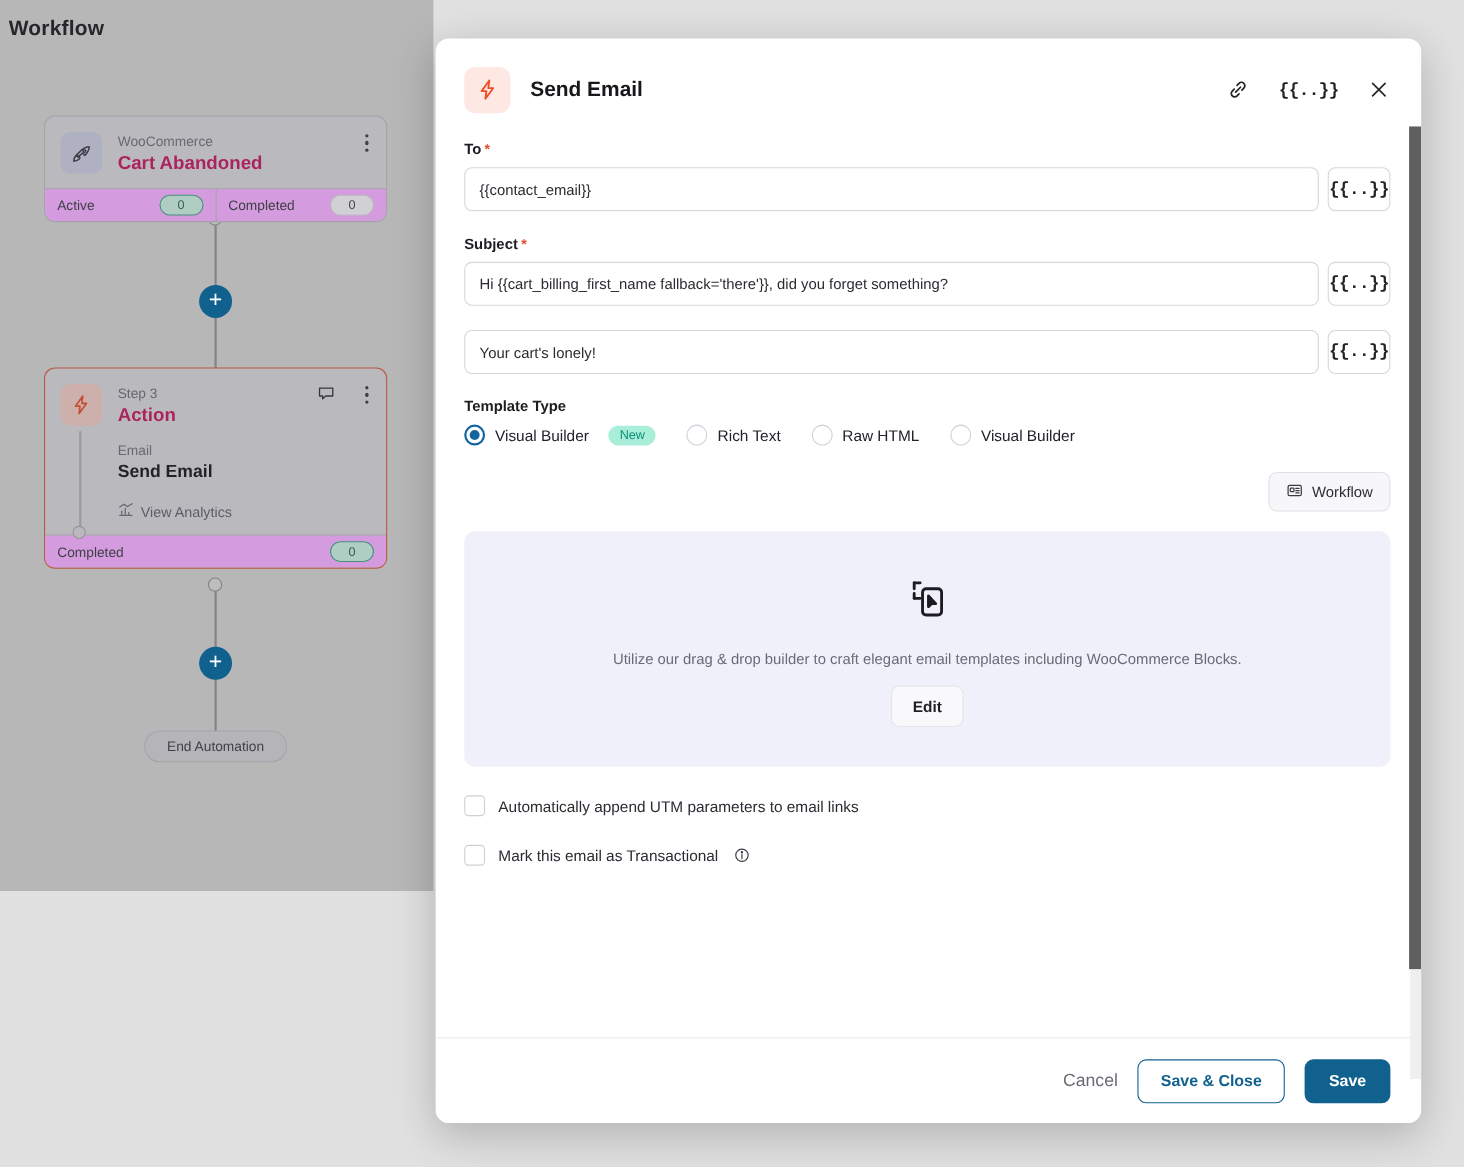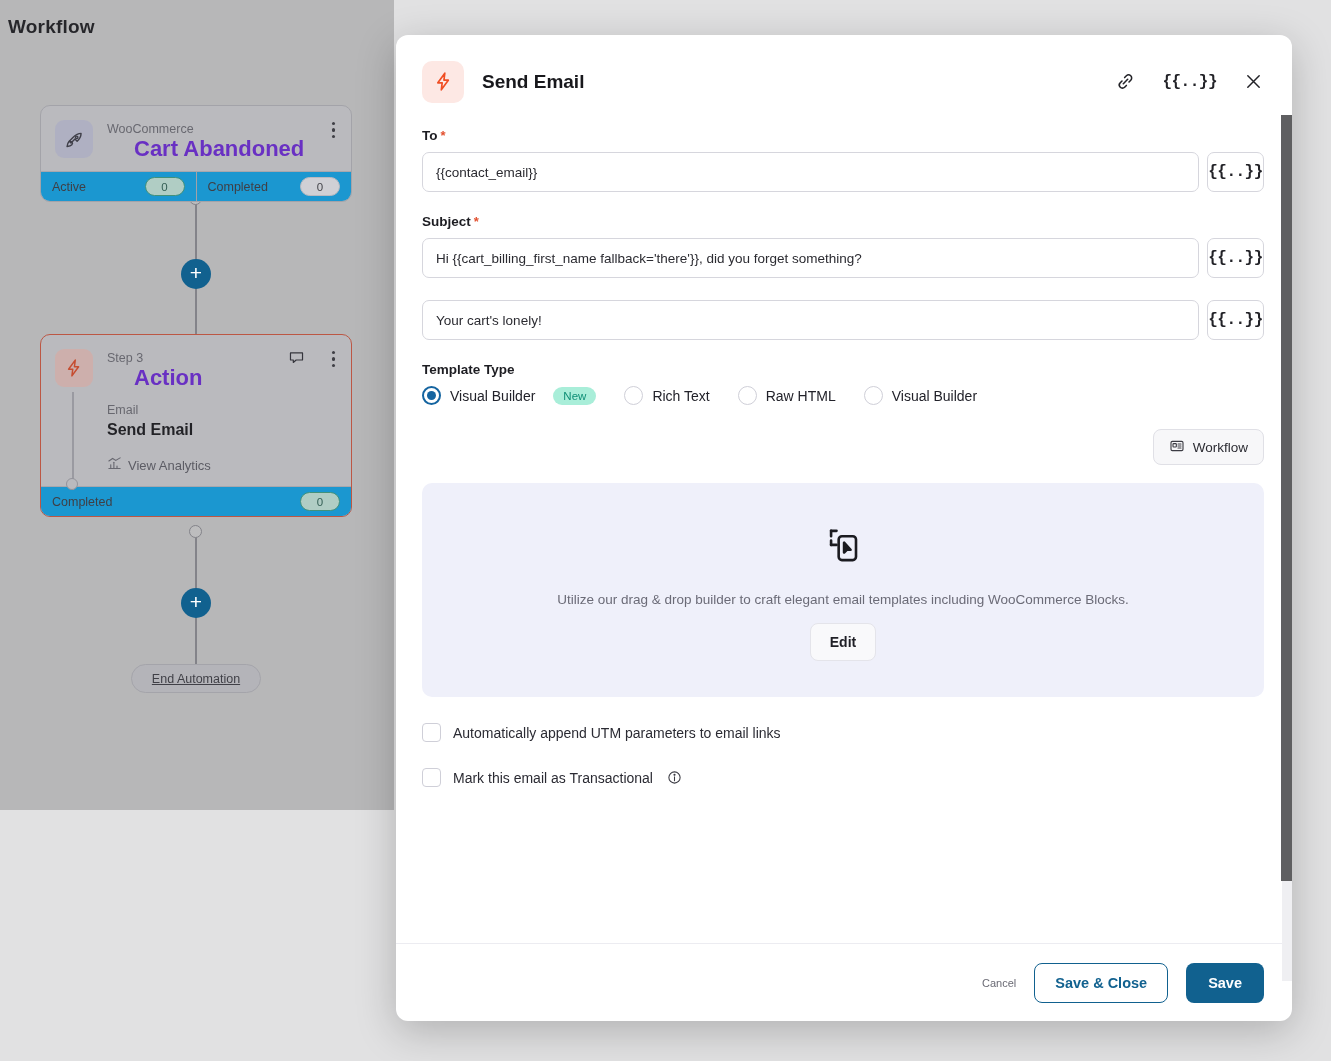--- a/index.html
+++ b/index.html
@@ -51,30 +51,30 @@
   .card-head { display: flex; padding: 14px 14px 12px 14px; position: relative; }
   .card-icon {
     width: 38px; height: 38px; border-radius: 9px;
     display: flex; align-items: center; justify-content: center;
     flex: 0 0 auto;
   }
   .card-icon.rocket { background: #c3c4d8; }
   .card-icon.bolt   { background: #e7c3bd; }
   .card-head-text { margin-left: 14px; padding-top: 1px; }
   .card-sub { font-size: 12.5px; color: #6c6c74; line-height: 16px; }
-  .card-main { font-size: 22px; color: #6d28d9; font-weight: bold; line-height: 21px; margin-top: 1px; margin-left: 27px; }
+  .card-main { font-size: 17px; color: #be185d; font-weight: bold; line-height: 21px; margin-top: 1px; }
   .kebab {
     position: absolute; right: 16px; top: 16px;
     display: flex; flex-direction: column; gap: 3px; cursor: pointer;
   }
   .kebab i { width: 3.4px; height: 3.4px; border-radius: 50%; background: #3a3a40; display:block; }
   .bubble-icon { position: absolute; right: 46px; top: 14px; cursor: pointer; }
 
   .card-stats {
-    display: flex; background: #0ea5e9; border-top: 1px solid #b9b9bf;
+    display: flex; background: #f0abfc; border-top: 1px solid #b9b9bf;
     height: 30px; align-items: flex-start;
   }
   .stat { display: flex; align-items: center; justify-content: space-between;
           padding: 0 11px; height: 100%; flex: 1 1 0; }
   .stat + .stat { border-left: 1px solid #b3b3b9; }
   .stat-label { font-size: 12.5px; color: #3a3a40; }
   .pill {
     min-width: 40px; height: 19px; border-radius: 10px;
     display: flex; align-items: center; justify-content: center;
     font-size: 11.5px; color: #3f3f45; background: #ebebef; border: 1px solid #cfcfd5;
@@ -92,21 +92,21 @@
   .action-main { font-size: 16px; color: #16161a; font-weight: bold; line-height: 22px; }
   .analytics {
     display: flex; align-items: center; gap: 6px; margin-top: 15px;
     font-size: 13px; color: #5d5d66; cursor: pointer;
   }
 
   .end-node {
     position: absolute; left: 131px; top: 664px; width: 130px; height: 29px;
     background: #c9c9ce; border: 1px solid #b5b5bb; border-radius: 15px;
     display: flex; align-items: center; justify-content: center;
-    font-size: 12.5px; color: #3b3b42; cursor: pointer; text-decoration: underline;
+    font-size: 12.5px; color: #3b3b42; cursor: pointer;
   }
 
   
   .overlay { position: absolute; inset: 0; background: rgba(90,90,95,.18); }
   .modal {
     position: absolute; left: 396px; top: 35px; width: 896px; height: 986px;
     background: #ffffff; border-radius: 12px;
     box-shadow: 0 10px 40px rgba(0,0,0,.22);
     display: flex; flex-direction: column; overflow: hidden;
   }
@@ -188,21 +188,21 @@
     background: #fff; flex: 0 0 auto; cursor: pointer;
   }
   .check-label { font-size: 14px; color: #2b2b33; }
   .info-icon { margin-left: 2px; cursor: pointer; display: inline-flex; }
 
   .modal-foot {
     flex: 0 0 auto; height: 78px; border-top: 1px solid #ececf1;
     display: flex; align-items: center; justify-content: flex-end;
     gap: 18px; padding: 0 28px;
   }
-  .link-btn { font-size: 11px; color: #6a6a74; cursor: pointer; }
+  .link-btn { font-size: 16px; color: #6a6a74; cursor: pointer; }
   .outline-btn {
     height: 40px; padding: 0 20px; border: 1.4px solid #11618f; border-radius: 8px;
     color: #11618f; font-size: 14.5px; font-weight: bold; background: #fff;
     display: flex; align-items: center; cursor: pointer;
   }
   .primary-btn {
     height: 40px; padding: 0 22px; border-radius: 8px; background: #11618f;
     color: #ffffff; font-size: 14.5px; font-weight: bold;
     display: flex; align-items: center; cursor: pointer;
   }

